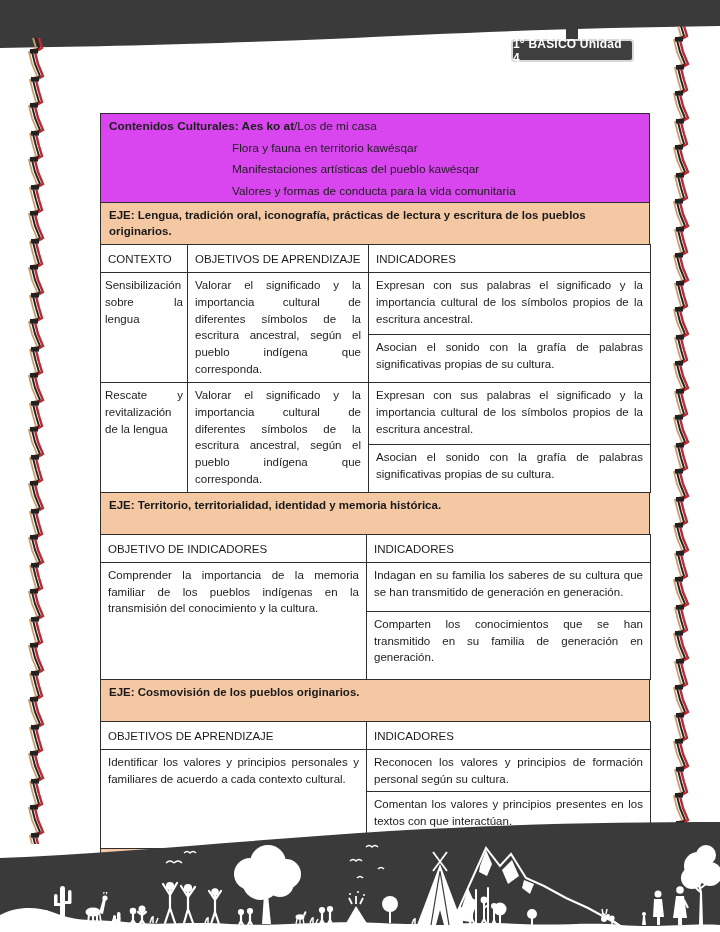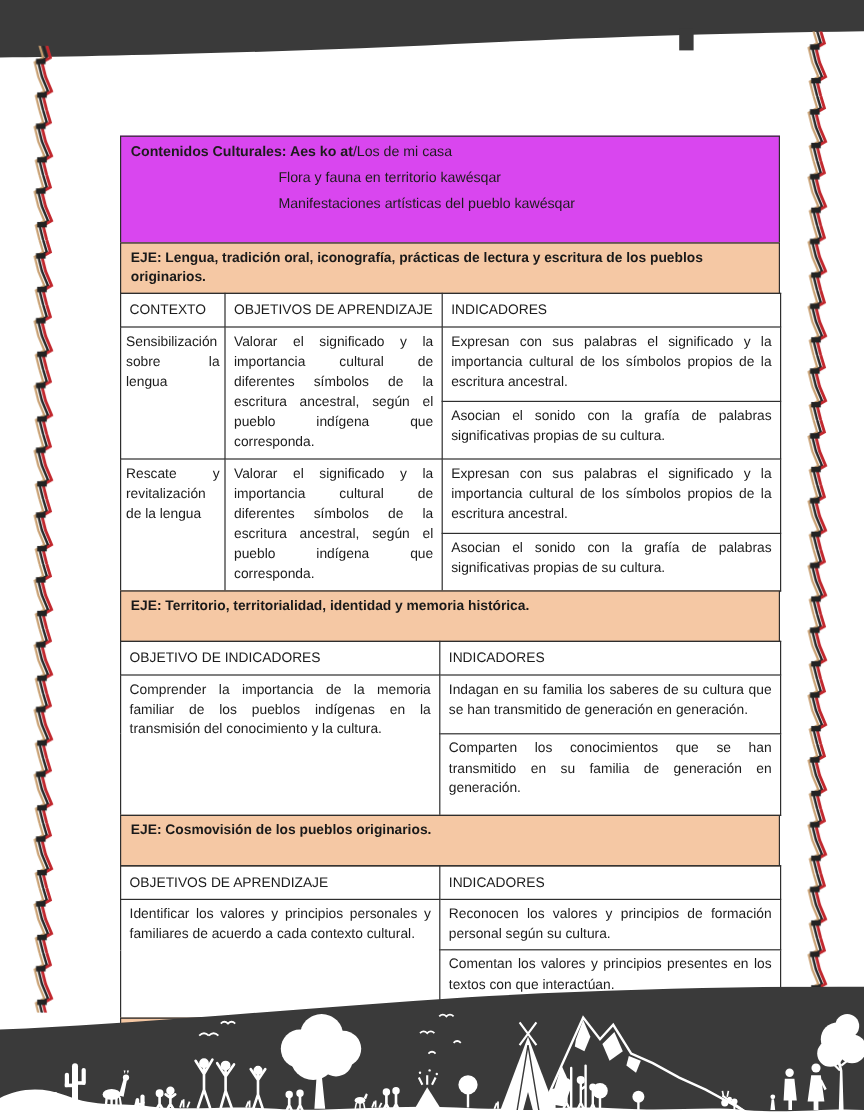--- a/index.html
+++ b/index.html
@@ -46,34 +46,38 @@
         <rect x="4" y="39" width="8" height="4.5" fill="#222"></rect>
       </pattern>
     </defs>
   </svg>
 
   <svg class="band-svg" viewBox="0 0 720 70">
     <path d="M0,0 H720 V26 C580,28 470,32 330,39 C210,44 80,47 0,48 Z" fill="#3a3a3a"></path>
     <rect x="566" y="24" width="12" height="18" fill="#3a3a3a"></rect>
   </svg>
 
+  <div class="badge">
+    <span>1° BÁSICO Unidad 4</span>
+  </div>
 
   <svg class="zig left" viewBox="0 0 22 806" preserveAspectRatio="none">
     <rect x="0" y="0" width="22" height="806" fill="url(#zigpat)"></rect>
   </svg>
   <svg class="zig right" viewBox="0 0 22 798" preserveAspectRatio="none">
     <rect x="0" y="0" width="22" height="798" fill="url(#zigpat)"></rect>
   </svg>
 
   <div class="doc">
 
     <div class="contenidos">
       <div><span class="b">Contenidos Culturales: Aes ko at</span><span>/Los de mi casa</span></div>
       <div class="item">Flora y fauna en territorio kawésqar</div>
       <div class="item">Manifestaciones artísticas del pueblo kawésqar</div>
+      <div class="item">Valores y formas de conducta para la vida comunitaria</div>
     </div>
 
     <div class="eje">EJE: Lengua, tradición oral, iconografía, prácticas de lectura y escritura de los pueblos originarios.</div>
 
     <table class="doc-table">
       <colgroup>
           <col style="width:87px">
           <col style="width:181px">
           <col style="width:282px">
         </colgroup>

